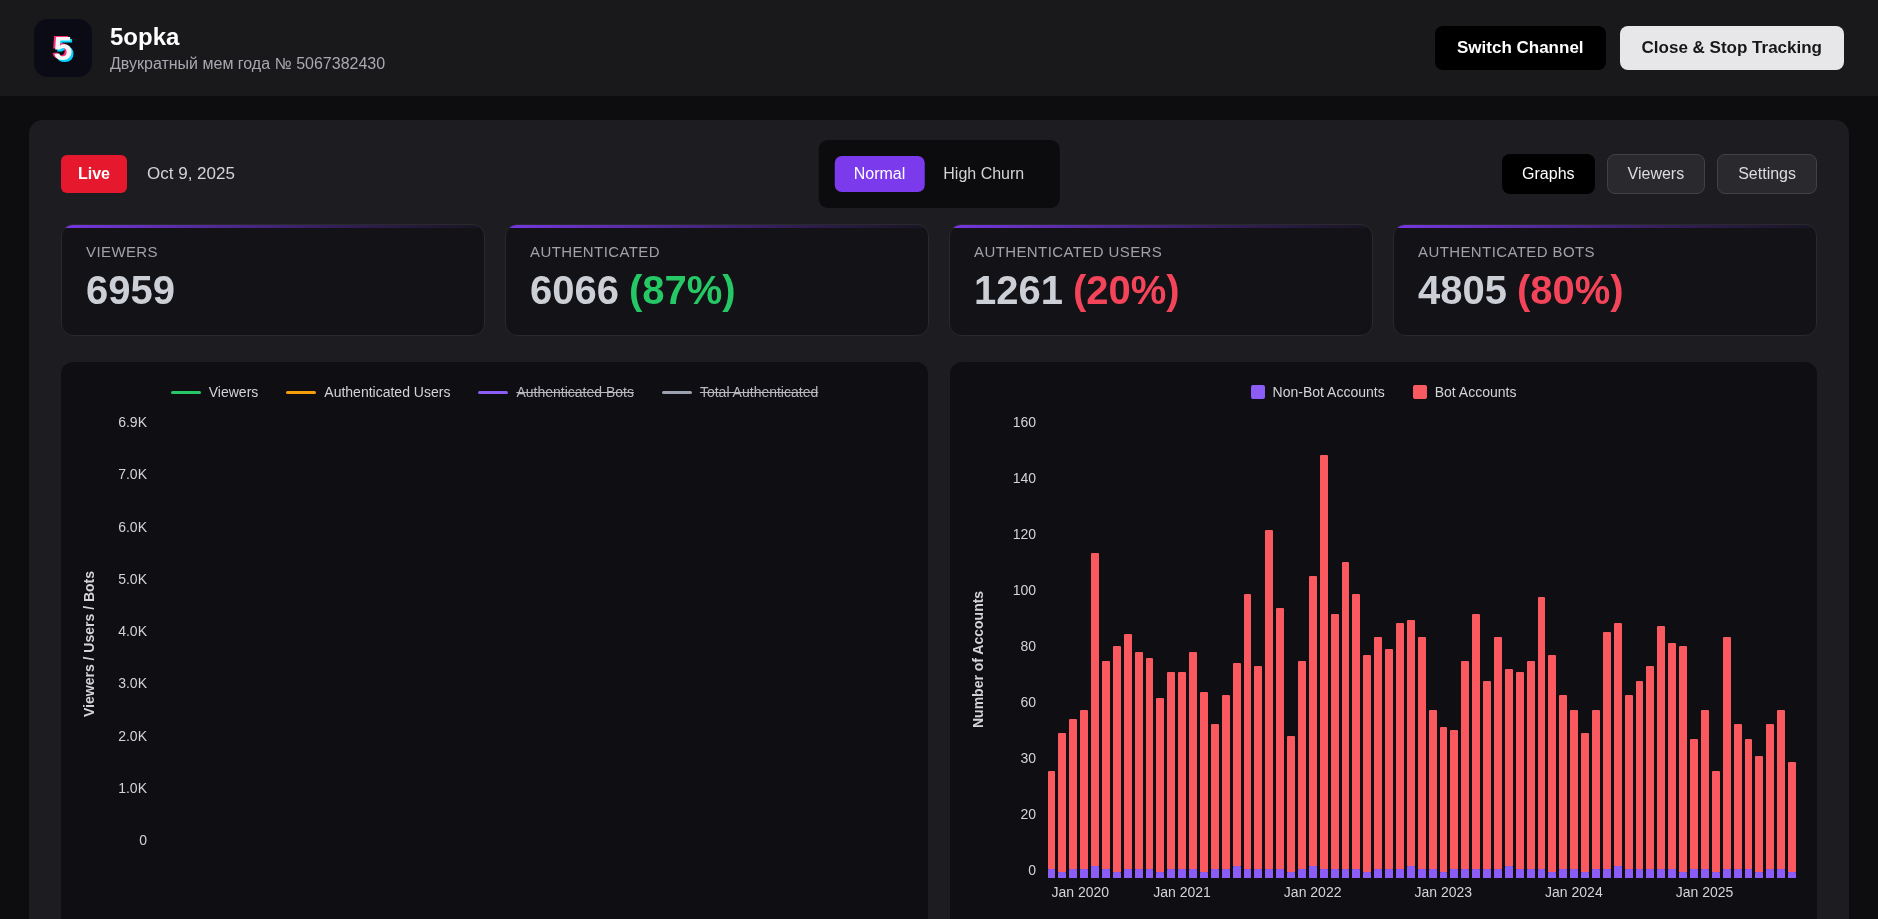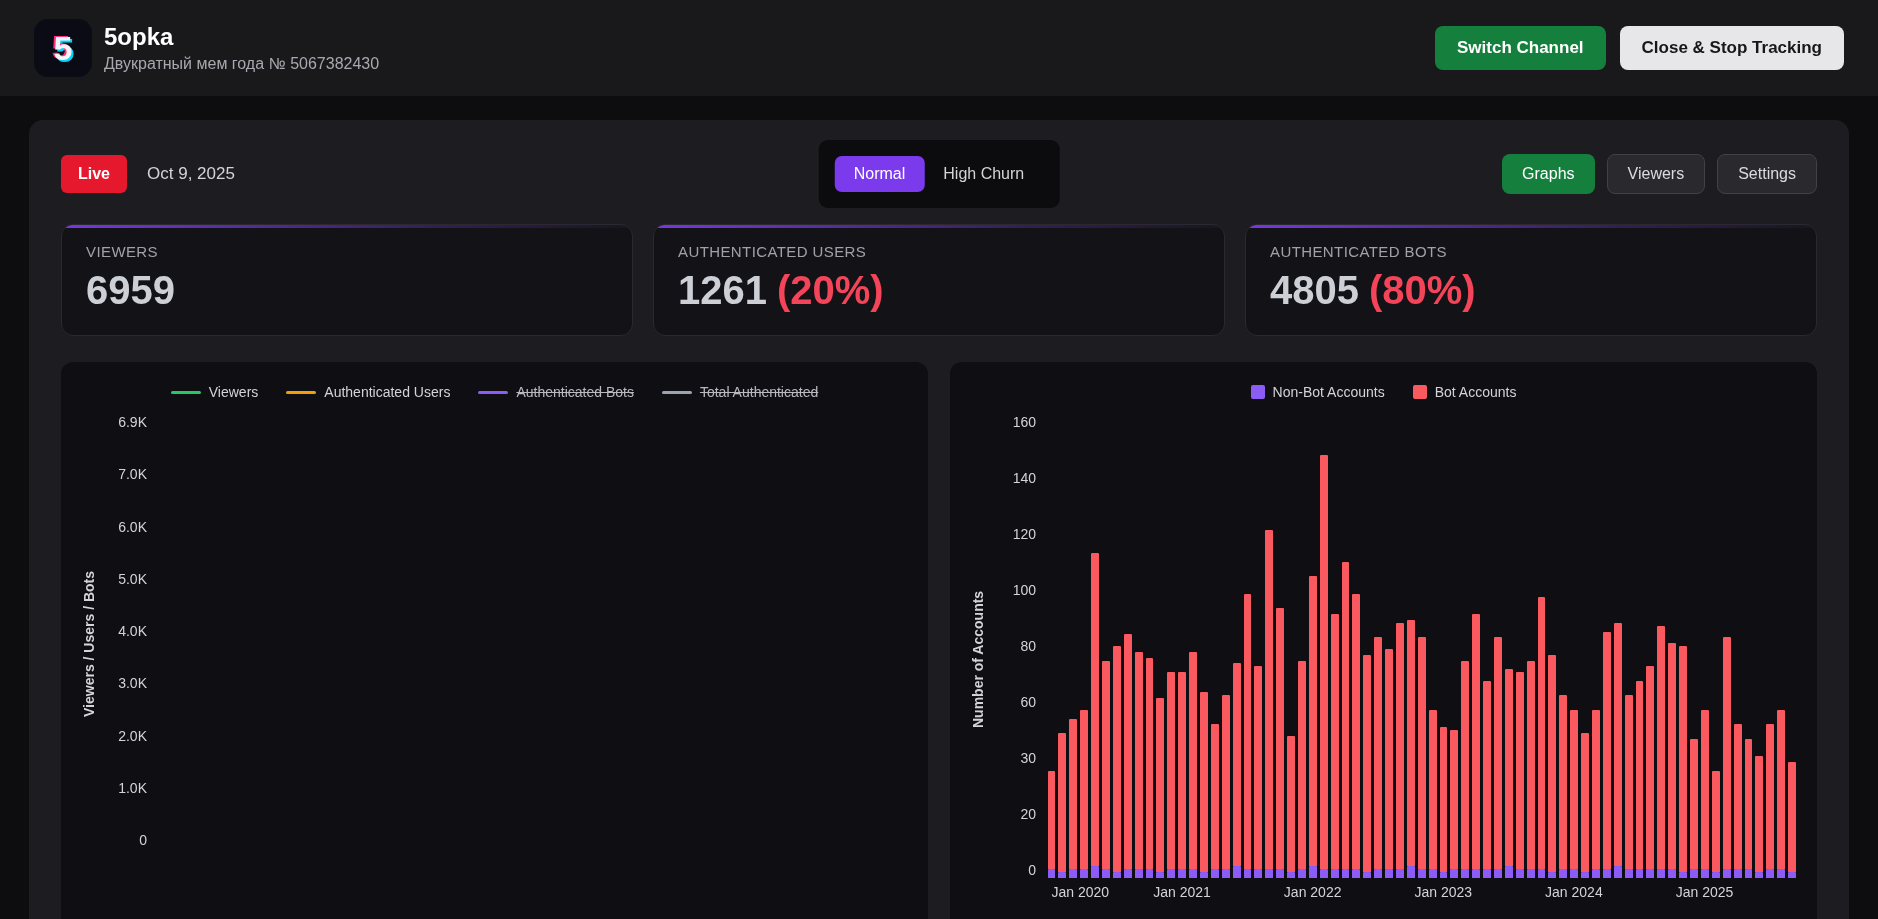--- a/index.html
+++ b/index.html
@@ -5,27 +5,27 @@
   * { margin:0; padding:0; box-sizing:border-box; }
   html,body { width:1878px; height:919px; overflow:hidden; background:#0d0d0f;
     font-family:"Liberation Sans","DejaVu Sans",sans-serif; }
 
   
   .header { height:96px; background:#19191c; display:flex; align-items:center; padding:0 34px; }
   .logo { width:58px; height:58px; border-radius:14px; background:#0b0b16;
     display:flex; align-items:center; justify-content:center; flex-shrink:0; }
   .logo span { font-size:34px; font-weight:bold; color:#f3f4f6;
     text-shadow:-2px -1px 0 #ff2d78, 2px 2px 0 #00d5ff; }
-  .title-block { margin-left:12px; }
+  .title-block { margin-left:18px; }
   .channel-name { font-size:24px; font-weight:700; color:#ffffff; }
   .channel-sub { font-size:16px; color:#a8a8b0; margin-top:4px; }
   .header-actions { margin-left:auto; display:flex; gap:14px; }
   .btn { border:none; border-radius:8px; font-size:17px; font-weight:700;
     padding:12px 22px; cursor:pointer; font-family:inherit; }
-  .btn.purple { background:#15803d; color:#fff; }
+  .btn.purple { background:#000000; color:#fff; }
   .btn.light { background:#e7e7ea; color:#17171a; }
   .btn.dark { background:#29292e; color:#dcdce0; border:1px solid #414147; }
 
   
   .card { margin:24px 29px; background:#1d1d21; border-radius:14px; padding:30px 32px; height:1200px; }
 
   .toolbar { position:relative; display:flex; align-items:center; height:48px; }
   .live { background:#e5182e; color:#fff; font-weight:700; font-size:16px;
     padding:10px 17px; border-radius:6px; }
   .date { margin-left:20px; color:#d4d4d8; font-size:17px; }
@@ -111,20 +111,27 @@
       <button class="btn dark">Viewers</button>
       <button class="btn dark">Settings</button>
     </div>
   </div>
 
   <div class="stats">
     <div class="stat big">
       <div class="stat-label">VIEWERS</div>
       <div class="stat-value">
         <span>6959</span>
+      </div>
+    </div>
+    <div class="stat big">
+      <div class="stat-label">AUTHENTICATED</div>
+      <div class="stat-value">
+        <span>6066</span>
+        <span class="pct green">(87%)</span>
       </div>
     </div>
     <div class="stat big">
       <div class="stat-label">AUTHENTICATED USERS</div>
       <div class="stat-value">
         <span>1261</span>
         <span class="pct red">(20%)</span>
       </div>
     </div>
     <div class="stat big">

